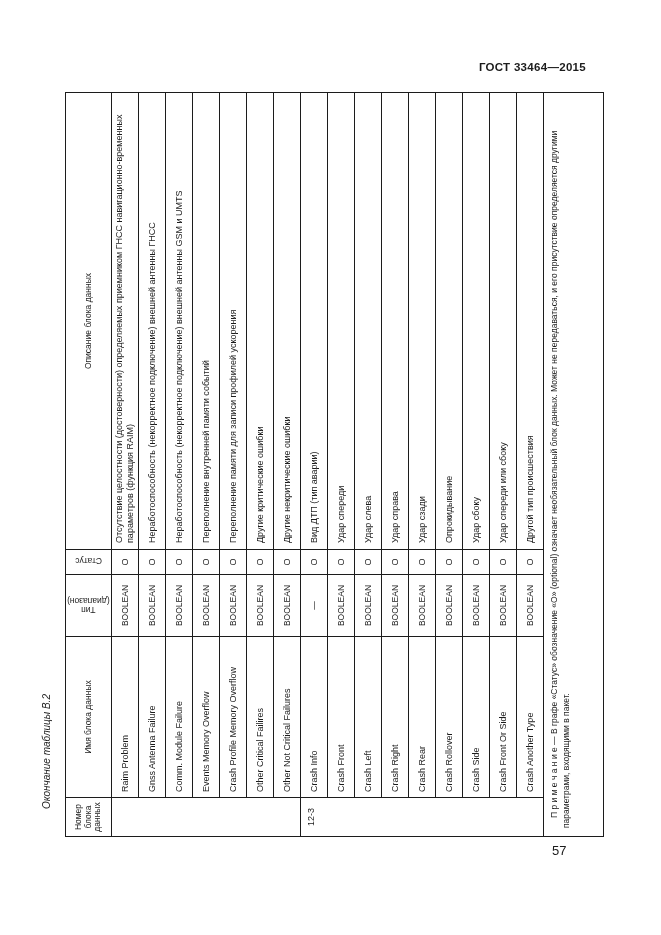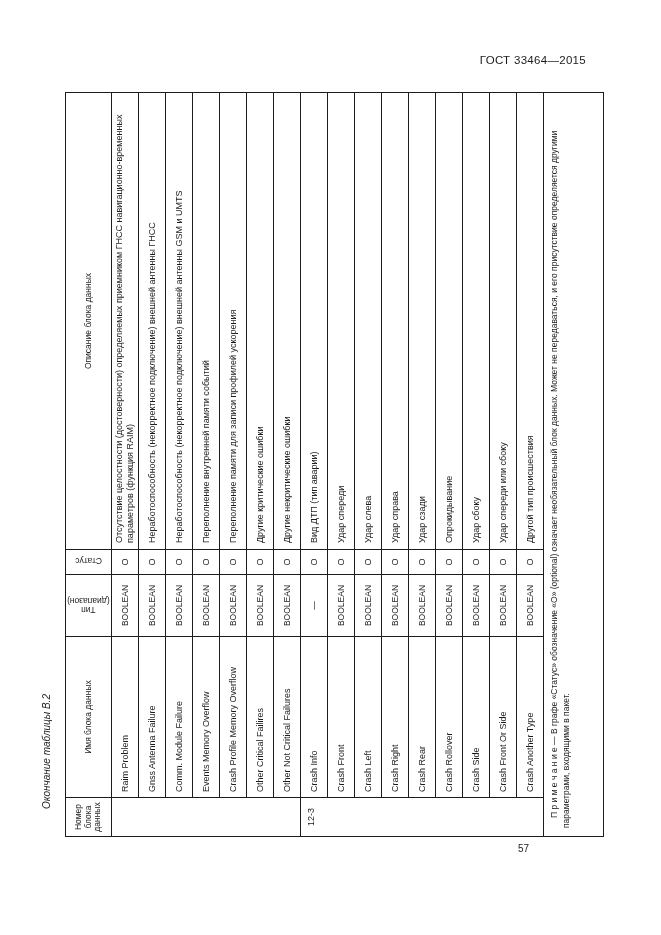--- a/index.html
+++ b/index.html
@@ -2,25 +2,25 @@
 <html><head>
 <meta charset="utf-8">
 <style>
   html,body{margin:0;padding:0}
   body{
     width:661px;height:935px;position:relative;overflow:hidden;
     background:#ffffff;color:#1c1c1c;
     font-family:"Liberation Sans", sans-serif;
   }
   .doc-header{
-    position:absolute;top:54px;left:0;width:586px;
-    text-align:right;font-size:11.5px;font-weight:normal;letter-spacing:.3px;
+    position:absolute;top:61px;left:0;width:586px;
+    text-align:right;font-size:11.5px;font-weight:bold;letter-spacing:.3px;
   }
   .page-number{
-    position:absolute;left:518px;top:843px;font-size:10px;
+    position:absolute;left:552px;top:843px;font-size:13px;
   }
   
   .rot-wrap{position:absolute;left:40px;top:93px;width:557px;height:744px;}
   .rot-inner{
     position:absolute;top:0;left:0;width:744px;height:557px;
     transform:rotate(-90deg) translateX(-744px);
     transform-origin:0 0;
   }
   .table-caption{
     height:25px;box-sizing:border-box;padding:1px 0 0 28px;

